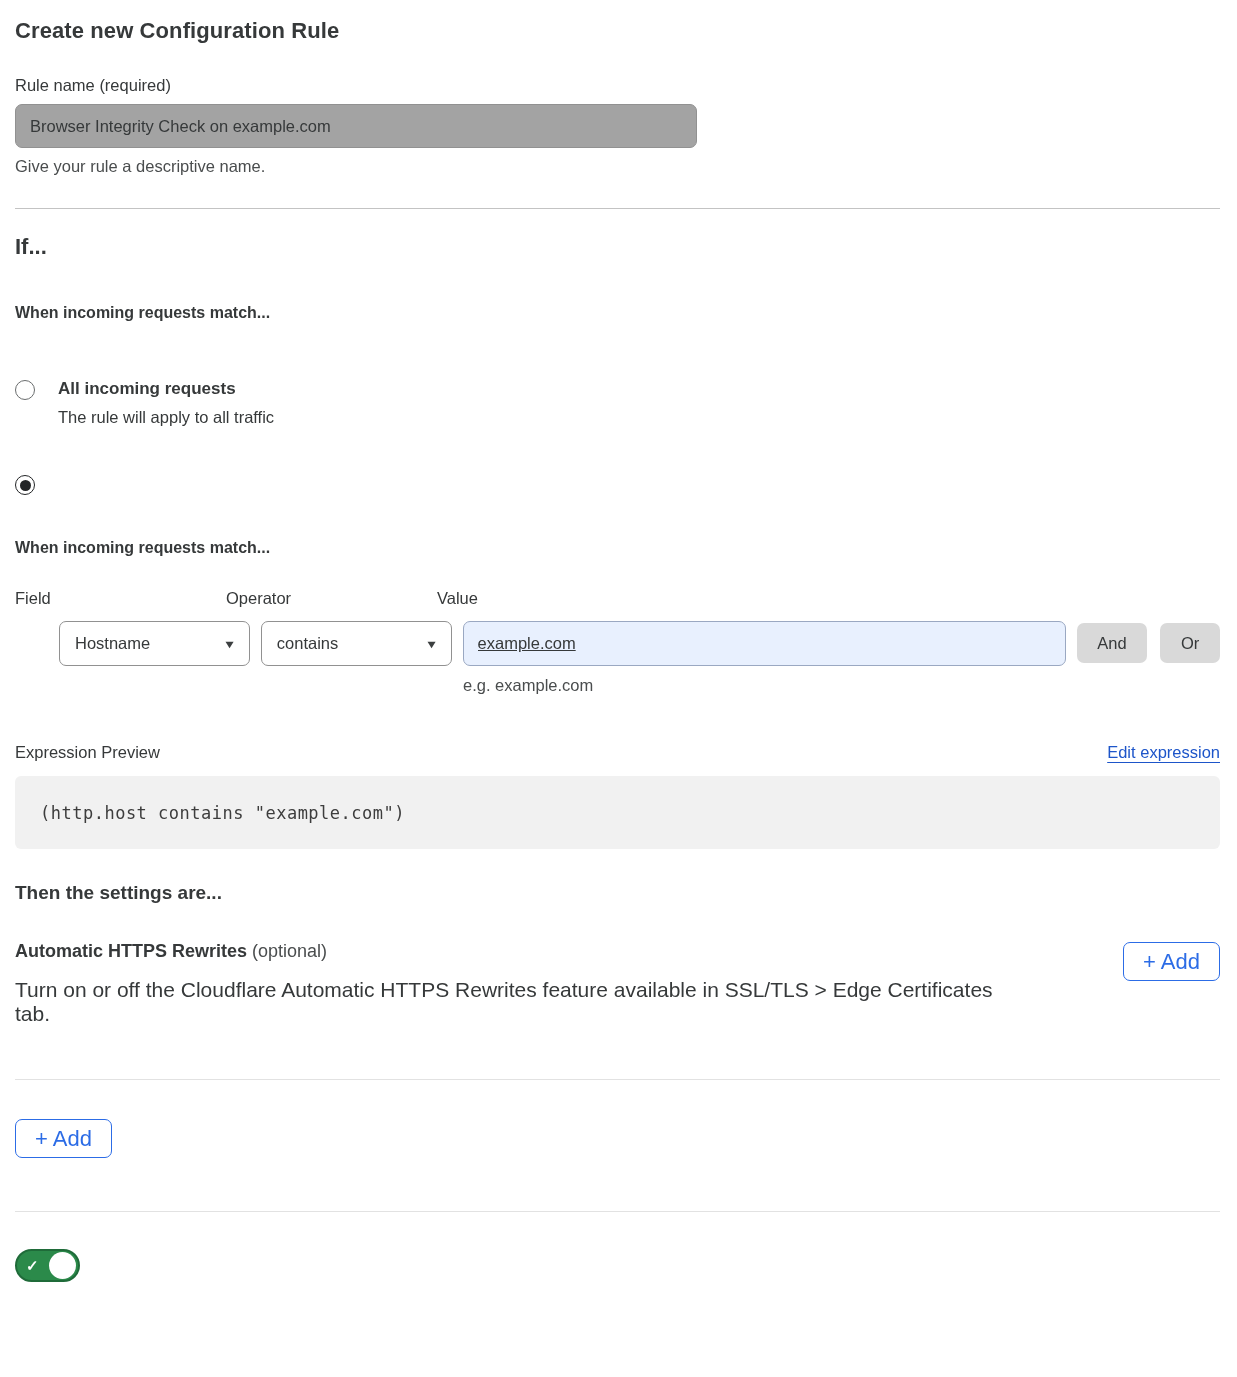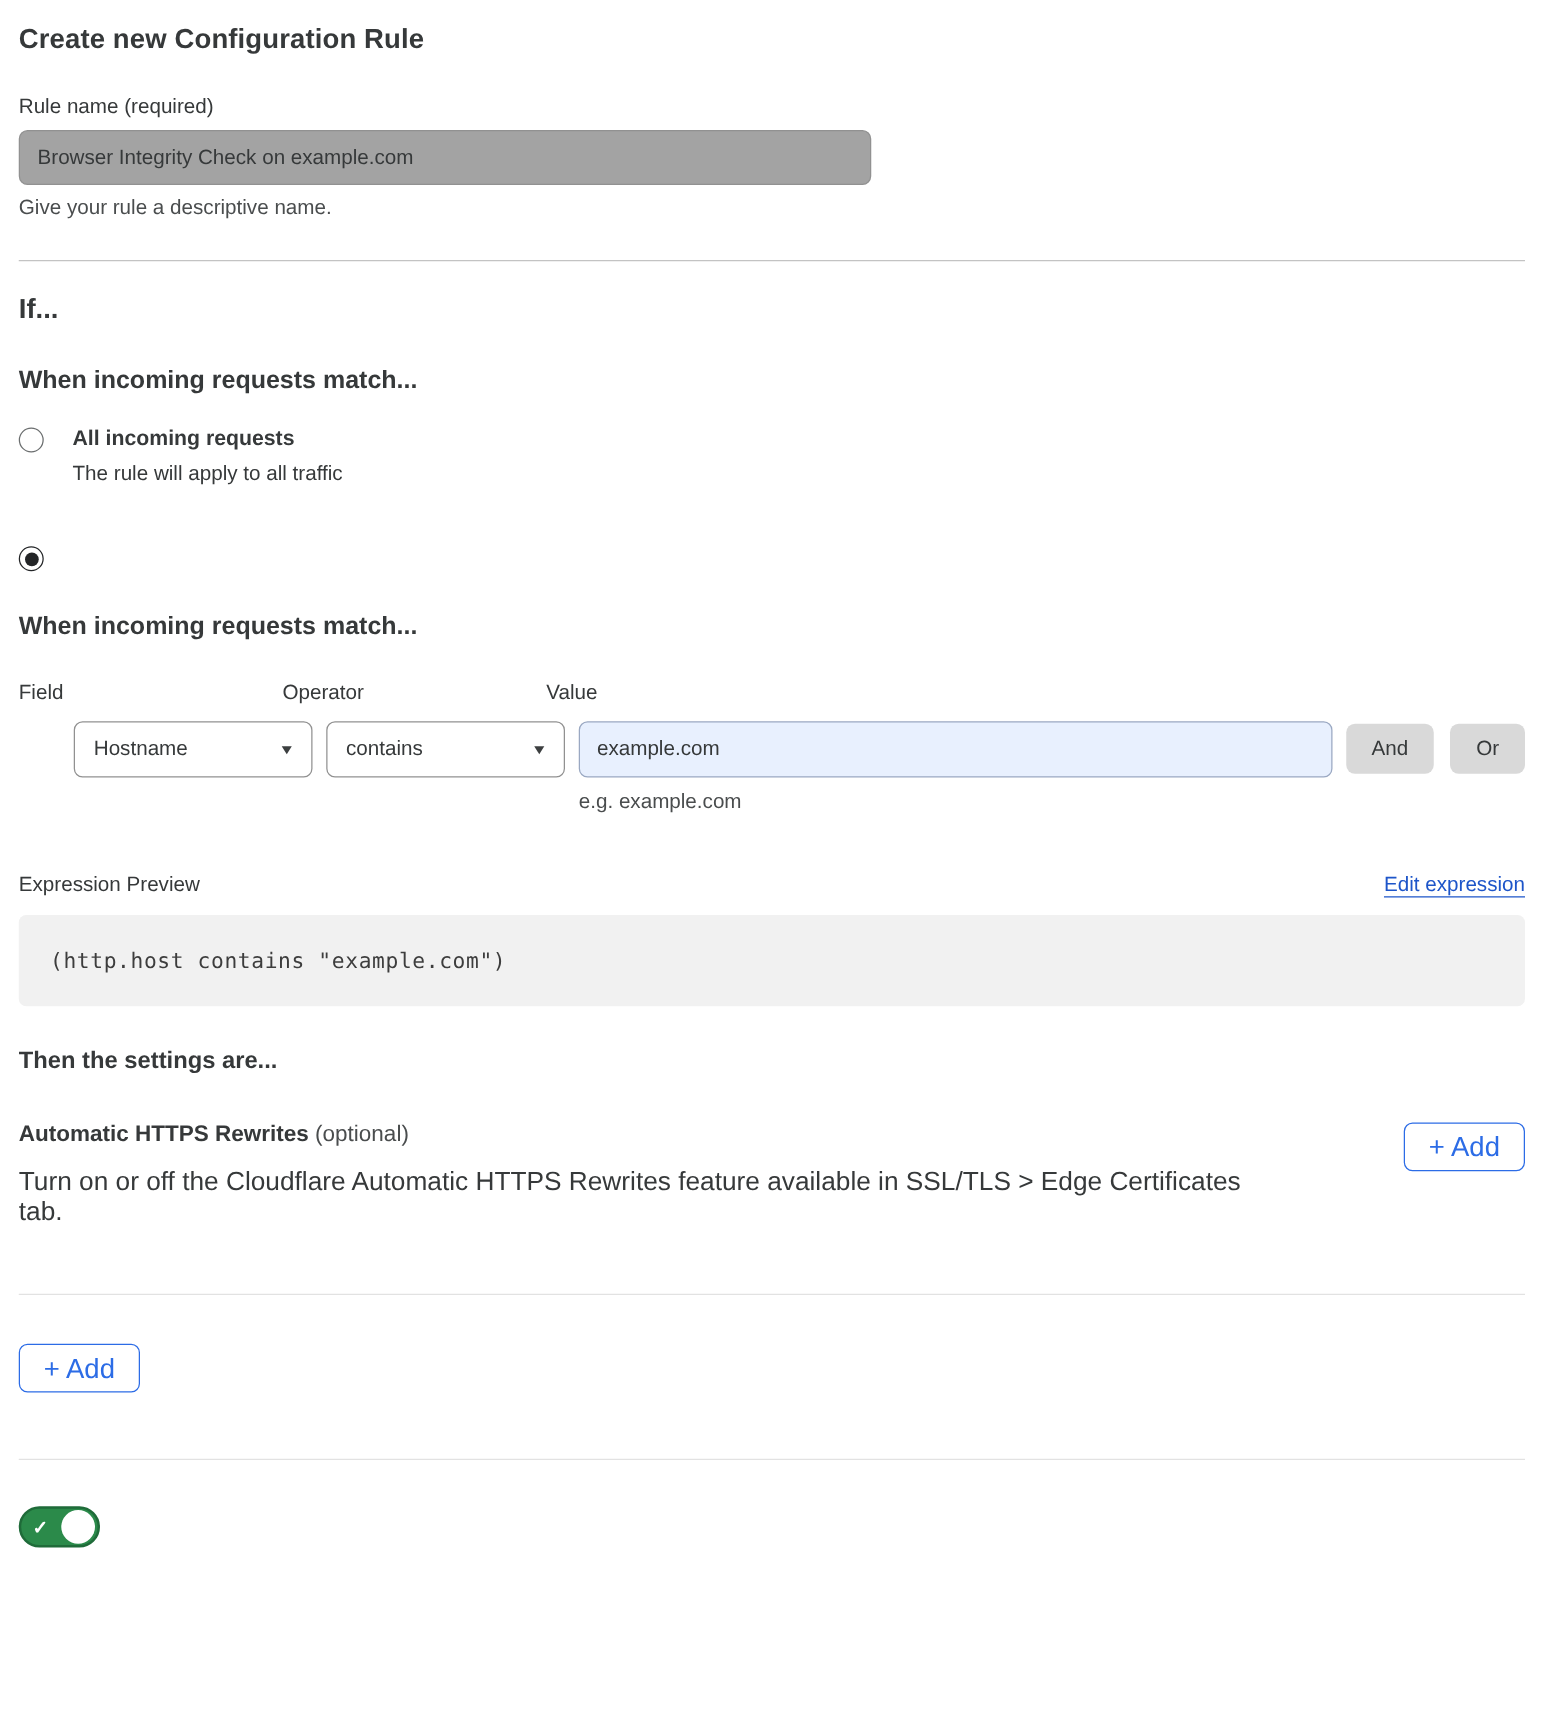--- a/index.html
+++ b/index.html
@@ -30,22 +30,22 @@
   .rule-name-input{
     display:block;margin-top:9px;width:682px;height:44px;
     border:1px solid var(--border-gray);border-radius:7px;
     font-family:"Liberation Sans",sans-serif;font-size:16.5px;color:var(--text);
     padding:0 14px;background:#a3a3a3;outline:none;
   }
   .helper{font-size:16.5px;color:var(--text-soft);margin-top:9px;}
   .divider-strong{border:none;border-top:1px solid var(--divider-strong);margin-top:32px;}
   .divider-soft{border:none;border-top:1px solid var(--divider-soft);}
   .h-if{font-size:22px;font-weight:bold;margin-top:25px;}
-  .h-match{font-size:20px;font-weight:bold;margin-top:33px;}
-  .radio-option{display:flex;margin-top:24px;align-items:flex-start;}
+  .h-match{font-size:16px;font-weight:bold;margin-top:44px;}
+  .radio-option{display:flex;margin-top:56px;align-items:flex-start;}
   .radio-option + .radio-option{margin-top:46px;}
   .radio-circle{
     width:20px;height:20px;border-radius:50%;
     border:1.5px solid #6a6d6e;background:#fff;flex:0 0 auto;margin-top:2px;
     display:flex;align-items:center;justify-content:center;cursor:pointer;
   }
   .radio-circle.checked{border-color:#232527;}
   .radio-circle.checked::after{content:"";width:11px;height:11px;border-radius:50%;background:#232527;}
   .radio-texts{margin-left:23px;}
   .radio-label{font-size:17px;font-weight:bold;line-height:1.25;}
@@ -58,21 +58,21 @@
   .select{
     width:200px;height:45px;border:1px solid var(--border-gray);border-radius:7px;
     display:flex;align-items:center;justify-content:space-between;
     padding:0 14px 0 15px;font-size:16.5px;background:#fff;cursor:pointer;margin-left:44px;
   }
   .chevron{font-size:11px;color:#3c3f40;transform:scaleX(1.25);}
   .value-input{
     width:636px;height:45px;margin-left:11px;
     border:1px solid #9aa8c2;border-radius:7px;background:var(--value-bg);
     font-family:"Liberation Sans",sans-serif;font-size:16.5px;color:var(--text);
-    padding:0 14px;outline:none;
+    padding:0 14px;outline:none;text-decoration:underline;
   }
   .andor-btn{
     height:40px;margin-top:2px;border:none;border-radius:7px;background:var(--btn-gray);
     font-family:"Liberation Sans",sans-serif;font-size:16.5px;color:var(--text);
     cursor:pointer;
   }
   .and-btn{width:75px;margin-left:11px;text-align:center;}
   .or-btn{width:63px;margin-left:13px;}
   .value-helper{font-size:16.5px;color:var(--text-soft);margin:10px 0 0 448px;}
   .preview-row{display:flex;justify-content:space-between;align-items:flex-end;margin-top:48px;}

